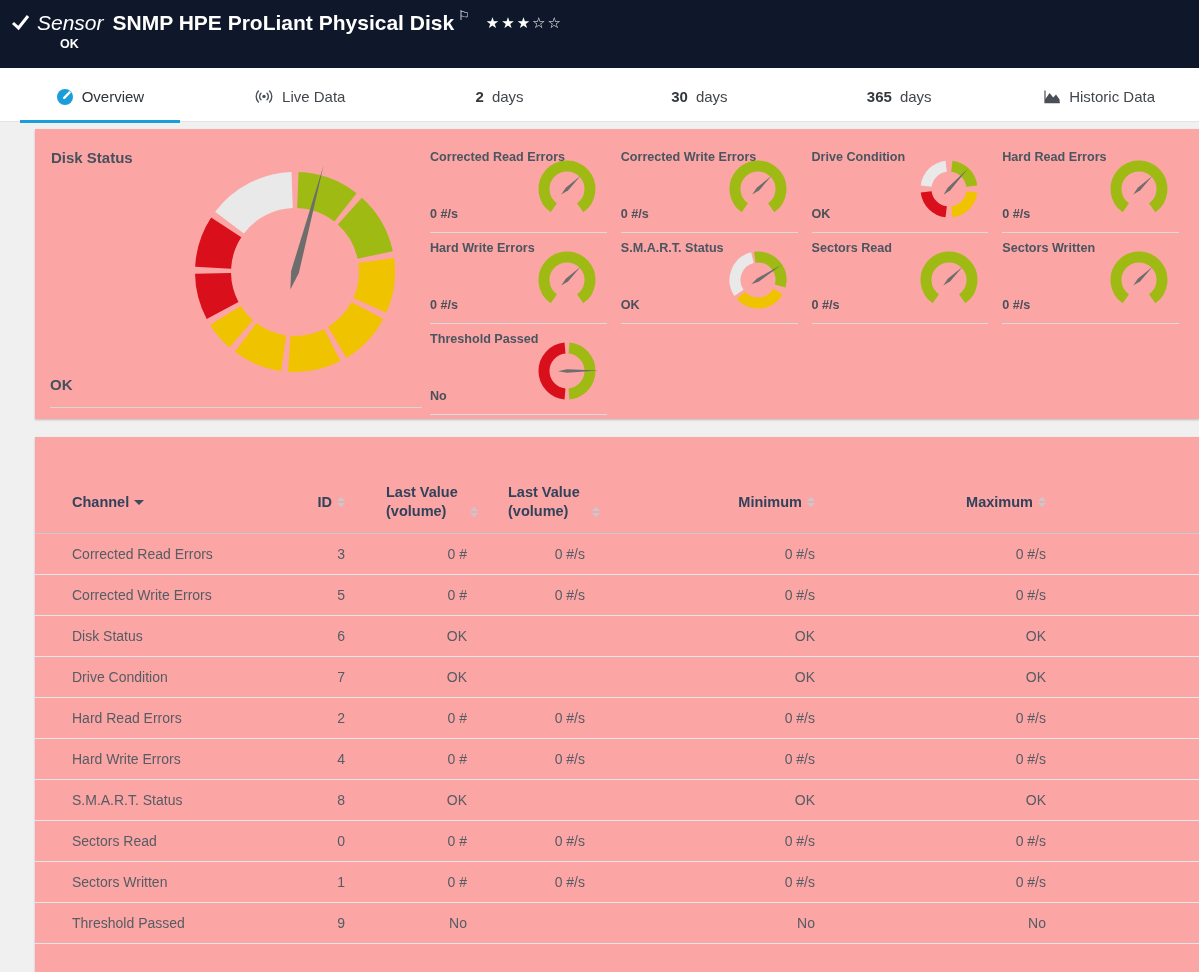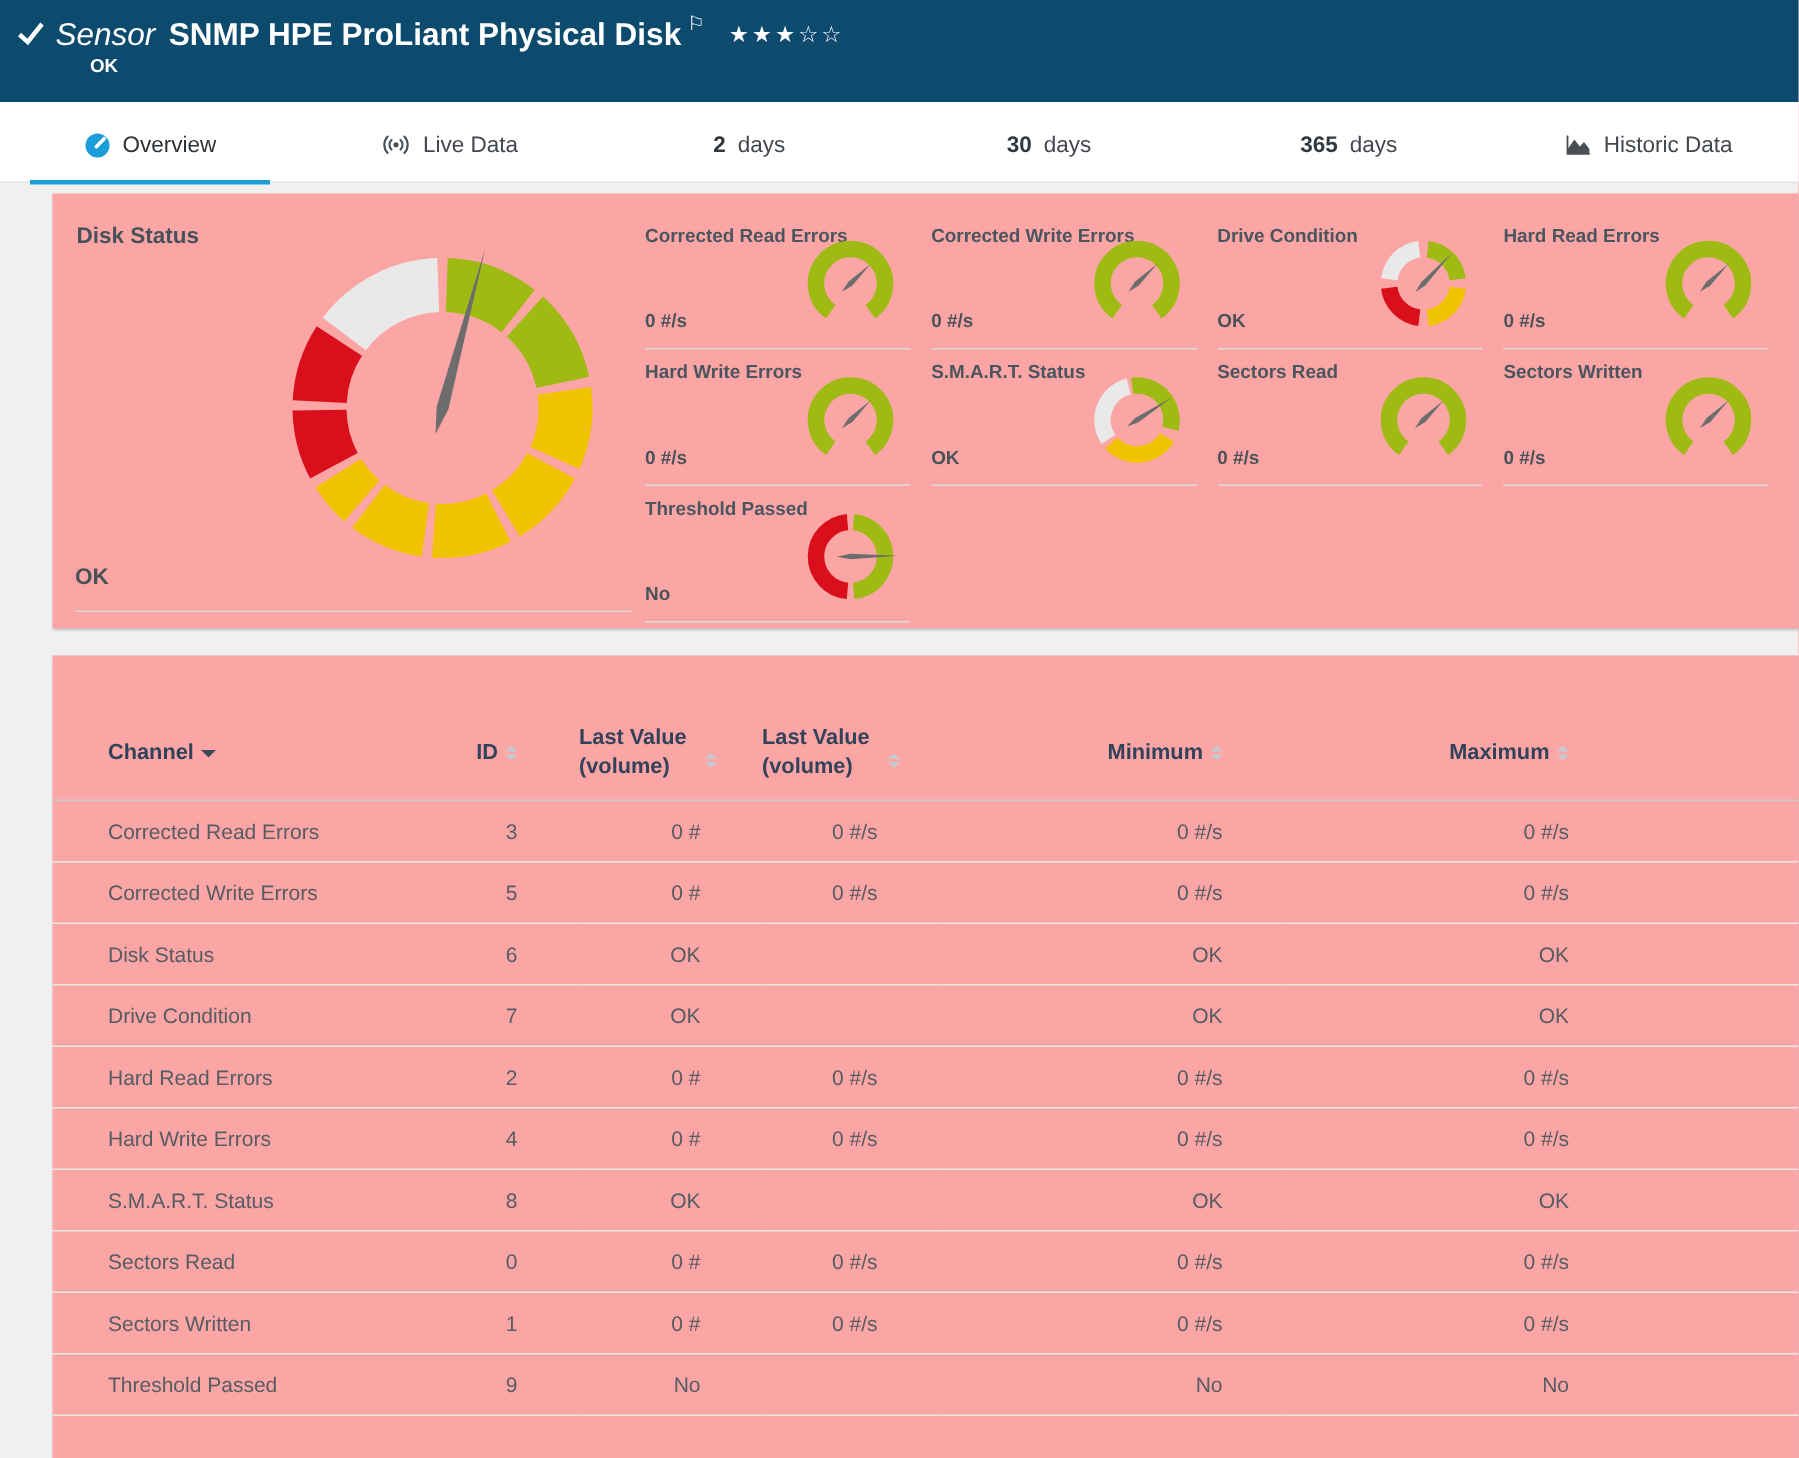--- a/index.html
+++ b/index.html
@@ -1,21 +1,21 @@
 <!DOCTYPE html>
 <html><head>
 <meta charset="utf-8">
 <style>
   html,body{margin:0;padding:0}
   body{
     width:1199px;height:972px;position:relative;overflow:hidden;
     background:#f0f0f0;font-family:"Liberation Sans",sans-serif;
   }
   
-  .topbar{position:absolute;top:0;left:0;right:0;height:68px;background:#0c4a6e;color:#fff}
+  .topbar{position:absolute;top:0;left:0;right:0;height:68px;background:#0f172a;color:#fff}
   .check{position:absolute;left:11px;top:13px;line-height:0}
   .titleline{position:absolute;left:37px;top:8px;font-size:21px;white-space:nowrap}
   .kind{font-style:italic;font-weight:400;margin-right:9px}
   .ttl{font-weight:700}
   .flag{font-size:13px;vertical-align:10px;margin-left:4px;cursor:pointer}
   .stars{font-size:15px;letter-spacing:2px;margin-left:16px;vertical-align:2px;cursor:pointer}
   .status{position:absolute;left:60px;top:37px;font-size:12.5px;font-weight:700}
 
   
   .tabbar{position:absolute;top:68px;left:0;right:0;height:53px;background:#fff;
@@ -49,21 +49,21 @@
 
   
   table{border-collapse:collapse;table-layout:fixed;width:100%;margin-top:34px}
   th{height:60px;vertical-align:middle;font-size:14.5px;color:#31425a;font-weight:700;
      border-bottom:1px solid #c7cbd0;cursor:pointer}
   td{height:38px;border-bottom:1px solid #e6e7e8;font-size:14px;color:#565c63}
   .colch{text-align:left;padding-left:37px}
   .num{text-align:right;padding-right:40px}
   .hwrap{display:inline-flex;align-items:center;gap:5px}
   .h2l{display:inline-block;text-align:left;line-height:19px}
-  .h2l .l2{display:inline-flex;gap:24px}
+  .h2l .l2{display:inline-flex;align-items:center;gap:24px}
   .updown{display:inline-flex;flex-direction:column;gap:2px}
   .updown i{display:block;width:0;height:0;border-left:4px solid transparent;border-right:4px solid transparent}
   .updown .u{border-bottom:4px solid #c5cad0}
   .updown .d{border-top:4px solid #c5cad0}
   .sortdesc{width:0;height:0;border-left:5px solid transparent;border-right:5px solid transparent;
     border-top:5px solid #3b4a5c;display:inline-block}
   tr.datarow{cursor:pointer}
 </style>
 </head>
 <body>

